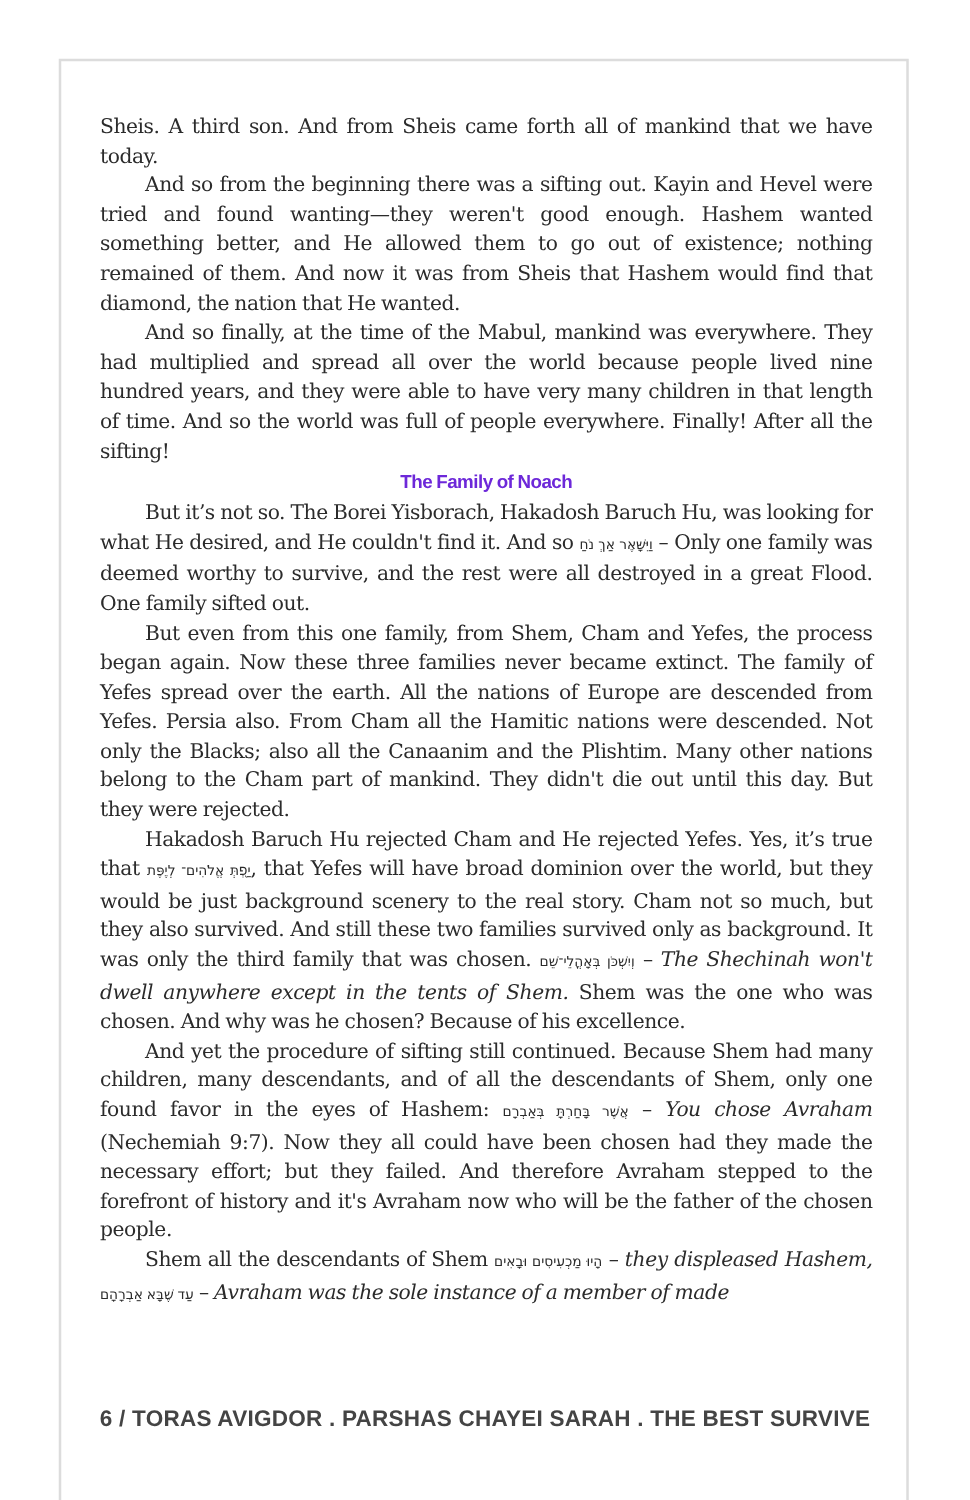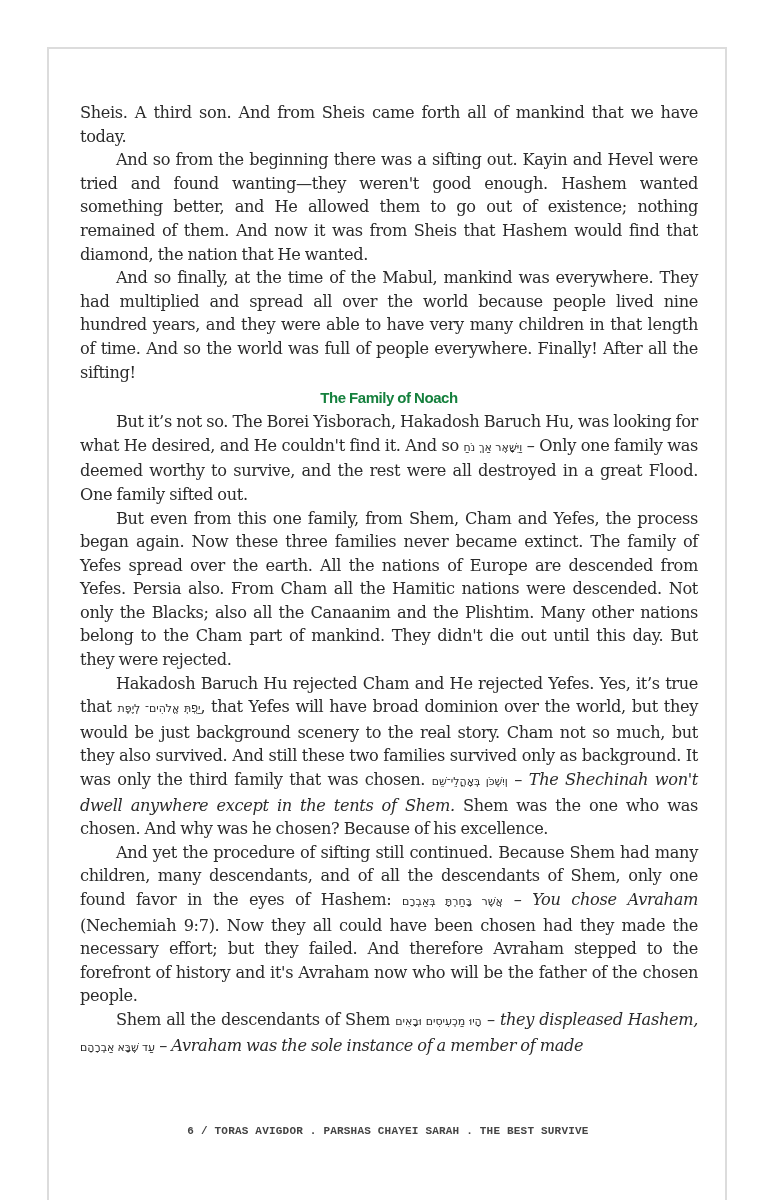--- a/index.html
+++ b/index.html
@@ -27,56 +27,55 @@
     position: absolute;
     left: 80px;
     top: 89px;
     width: 618px;
     font-family: "DejaVu Serif", "Liberation Serif", serif;
     font-size: 16.2px;
     line-height: 23.6px;
     color: #2b2b2b;
     letter-spacing: -0.35px;
     word-spacing: -0.5px;
-    margin-top: 12px;
   }
   .para {
     margin: 0;
     text-align: justify;
     text-indent: 36px;
   }
   .para.no-indent { text-indent: 0; }
   .heading {
     margin: 0;
     text-align: center;
     font-family: "Liberation Sans", "DejaVu Sans", sans-serif;
     font-weight: bold;
     font-size: 15px;
     line-height: 24px;
-    color: #15803d;
+    color: #6d28d9;
     letter-spacing: -0.4px;
     padding: 2px 0 0 0;
   }
   .heb {
     font-family: "DejaVu Sans", sans-serif;
     font-size: 11px;
     direction: rtl;
     unicode-bidi: isolate;
     letter-spacing: 0;
   }
   .it { font-style: italic; }
   .footer {
     position: absolute;
     left: 0;
     width: 776px;
     top: 1125px;
     text-align: center;
-    font-family: Liberation Mono, monospace;
+    font-family: Liberation Sans, sans-serif;
     font-weight: bold;
-    font-size: 11px;
+    font-size: 18px;
     letter-spacing: 0.2px;
     color: #444444;
   }
 </style>
 </head>
 <body>
 
 <div class="page"></div>
 
 <div class="body-text" id="body-text">

